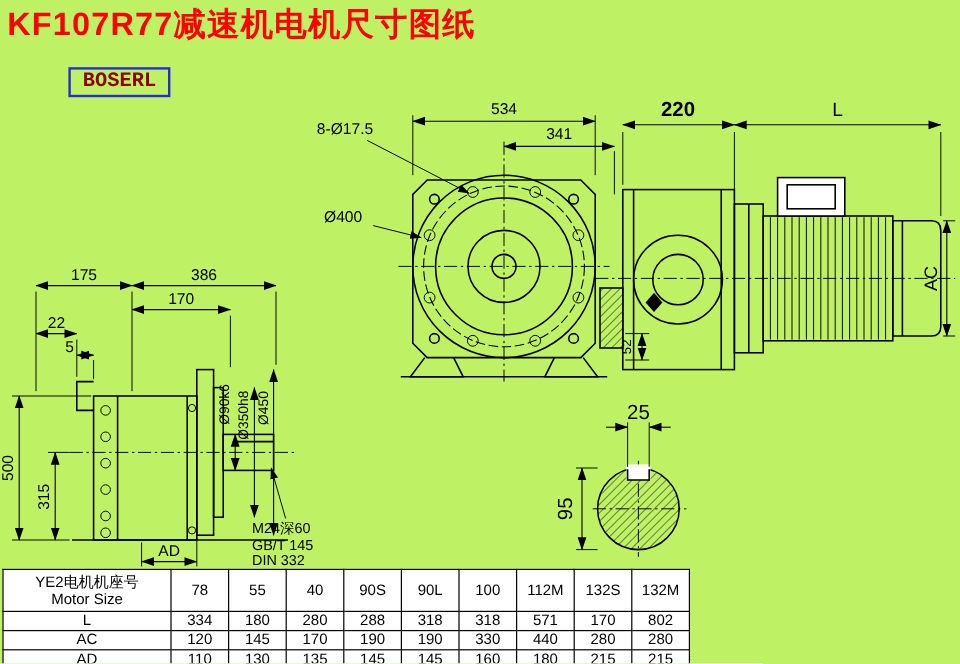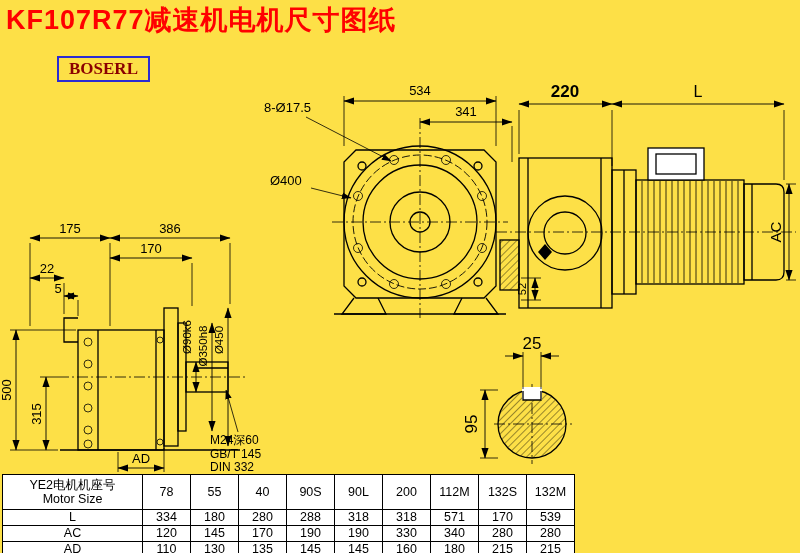--- a/index.html
+++ b/index.html
@@ -1,21 +1,21 @@
 <!DOCTYPE html>
 <html><head>
 <meta charset="utf-8">
 <style>
   html,body{margin:0;padding:0;background:#fff;}
-  .sheet{position:relative;width:800px;height:553px;background:#fde047;overflow:hidden;
+  .sheet{position:relative;width:800px;height:553px;background:#bef264;overflow:hidden;
          font-family:"Liberation Sans",sans-serif;color:#000;}
   .title{position:absolute;left:6px;top:2px;margin:0;font-size:27px;font-weight:bold;
          color:#ff0000;letter-spacing:1px;font-family:"Liberation Sans",sans-serif;}
   .logo{position:absolute;left:57px;top:56px;border:2px solid #2b2bd4;padding:1px 10px;
-        font-family:Liberation Serif, serif;font-weight:bold;font-size:17px;color:#8b0000;}
+        font-family:Liberation Mono, monospace;font-weight:bold;font-size:17px;color:#8b0000;}
   svg.draw{position:absolute;left:0;top:0;}
   svg text{font-family:"Liberation Sans",sans-serif;font-size:13px;fill:#000;}
   .part{stroke:#000;stroke-width:1.3;}
   .thin{stroke:#000;stroke-width:0.8;}
   .dim{stroke:#000;stroke-width:0.9;}
   .ext{stroke:#000;stroke-width:0.8;}
   .cl{stroke:#000;stroke-width:0.8;stroke-dasharray:11 3 2 3;}
   table.dim-table{position:absolute;left:2px;top:474px;width:572px;border-collapse:collapse;
                   table-layout:fixed;background:#fff;}
   .dim-table th,.dim-table td{border:1px solid #000;text-align:center;vertical-align:middle;
@@ -217,46 +217,46 @@
       <tr class="hdr">
         <th>
           <div>YE2电机机座号</div>
           <div>Motor Size</div>
         </th>
         <th>78</th>
         <th>55</th>
         <th>40</th>
         <th>90S</th>
         <th>90L</th>
-        <th>200</th>
+        <th>100</th>
         <th>112M</th>
         <th>132S</th>
         <th>132M</th>
       </tr>
       <tr>
         <th>L</th>
         <td>334</td>
         <td>180</td>
         <td>280</td>
         <td>288</td>
         <td>318</td>
         <td>318</td>
         <td>571</td>
         <td>170</td>
-        <td>539</td>
+        <td>802</td>
       </tr>
       <tr>
         <th>AC</th>
         <td>120</td>
         <td>145</td>
         <td>170</td>
         <td>190</td>
         <td>190</td>
         <td>330</td>
-        <td>340</td>
+        <td>440</td>
         <td>280</td>
         <td>280</td>
       </tr>
       <tr>
         <th>AD</th>
         <td>110</td>
         <td>130</td>
         <td>135</td>
         <td>145</td>
         <td>145</td>

